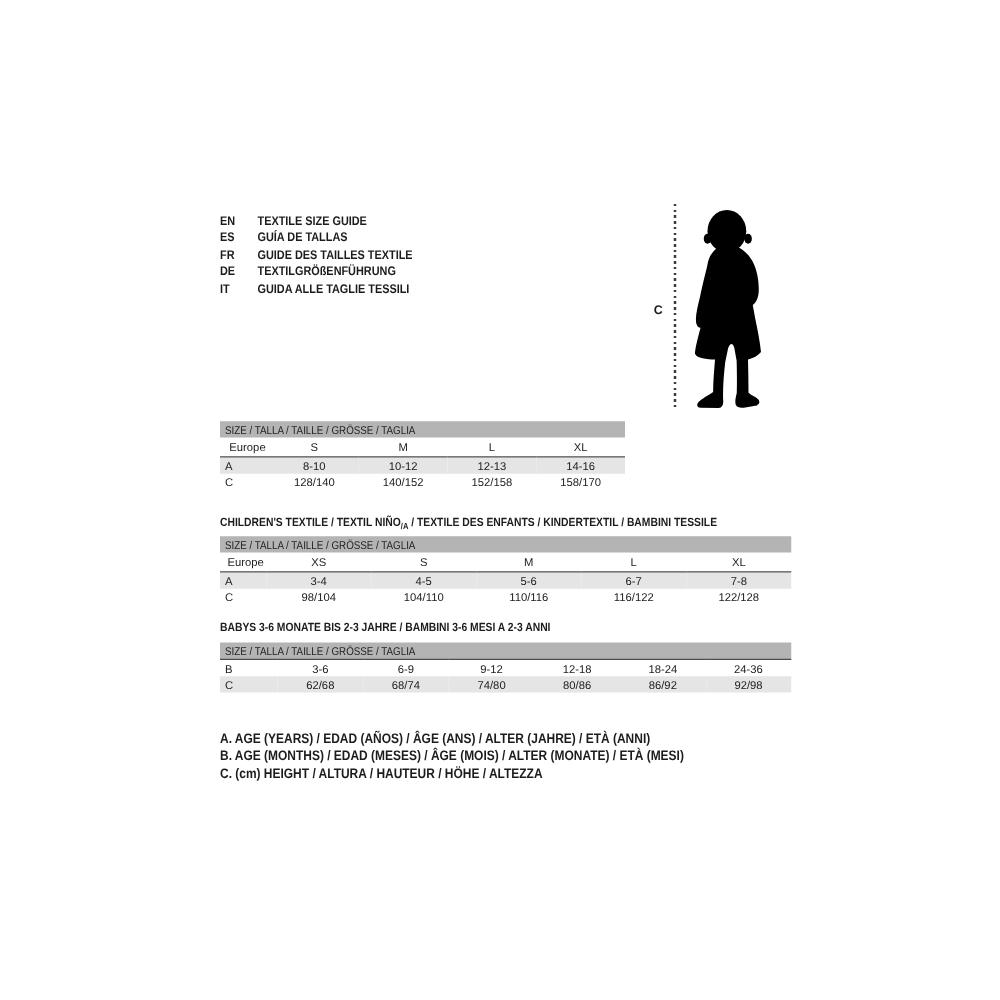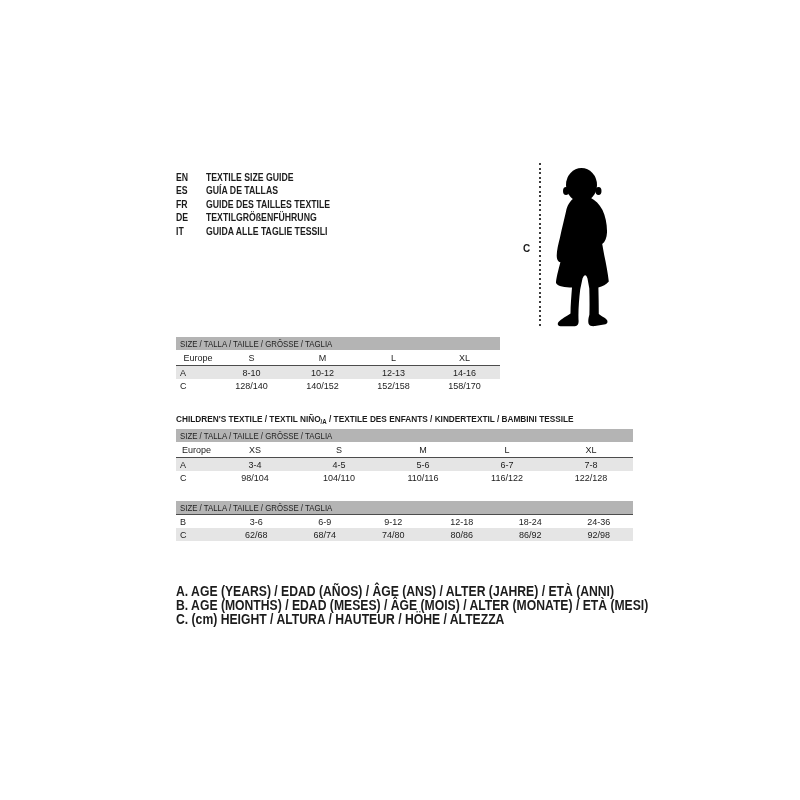--- a/index.html
+++ b/index.html
@@ -33,21 +33,21 @@
   .t3 table{width:457px;margin-top:5px;}
   td{height:13px;padding:0;text-align:center;font-weight:normal;}
   td.lab{text-align:left;padding-left:4px;}
   tr.band td{background:#b4b4b4;text-align:left;padding:1px 4px 1px 4px;height:11px;color:#222;}
   tr.rule td{border-bottom:1.5px solid #4c4c4c;text-align:center;}
   tr.rule td{height:15px;}
   tr.shaded td{background:#e5e5e5;}
   .t3 tr.band td{border-bottom:1.5px solid #4c4c4c;}
 
   
-  .notes{position:absolute;left:176px;top:584px;font-size:14px;font-weight:bold;line-height:14px;}
+  .notes{position:absolute;left:176px;top:584px;font-size:11px;font-weight:bold;line-height:14px;}
 </style>
 </head>
 <body>
 
 <div class="page">
 
   <header class="lang-block">
     <div class="lang-row">
       <span class="lang-code condensed">EN</span>
       <span class="condensed">TEXTILE SIZE GUIDE</span>
@@ -186,20 +186,21 @@
         <td>104/110</td>
         <td>110/116</td>
         <td>116/122</td>
         <td>122/128</td>
       </tr>
     </tbody>
       </table>
   </section>
 
   <section class="tbl t3" style="top:496px;">
+    <h3><span class="condensed">BABYS 3-6 MONATE BIS 2-3 JAHRE / BAMBINI 3-6 MESI A 2-3 ANNI</span></h3>
     <table>
       <colgroup>
           <col style="width:46px">
           <col style="width:68.5px">
           <col style="width:68.5px">
           <col style="width:68.5px">
           <col style="width:68.5px">
           <col style="width:68.5px">
           <col style="width:68.5px">
         </colgroup>

